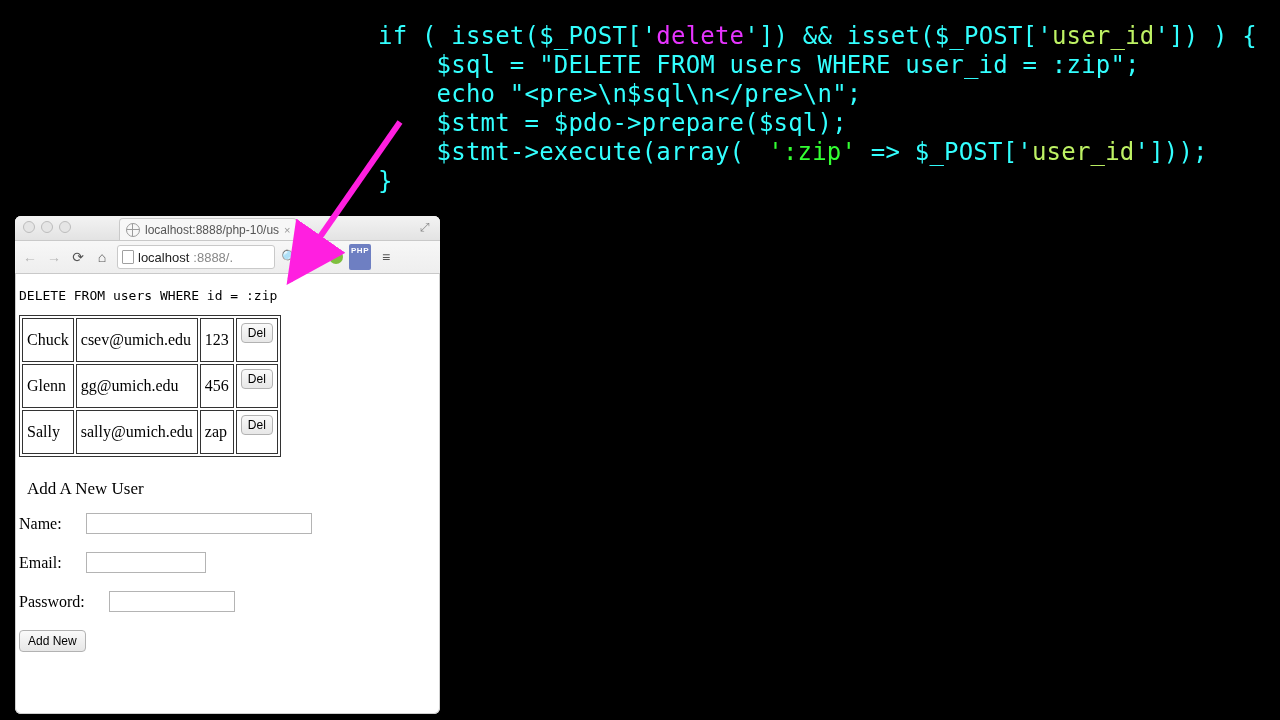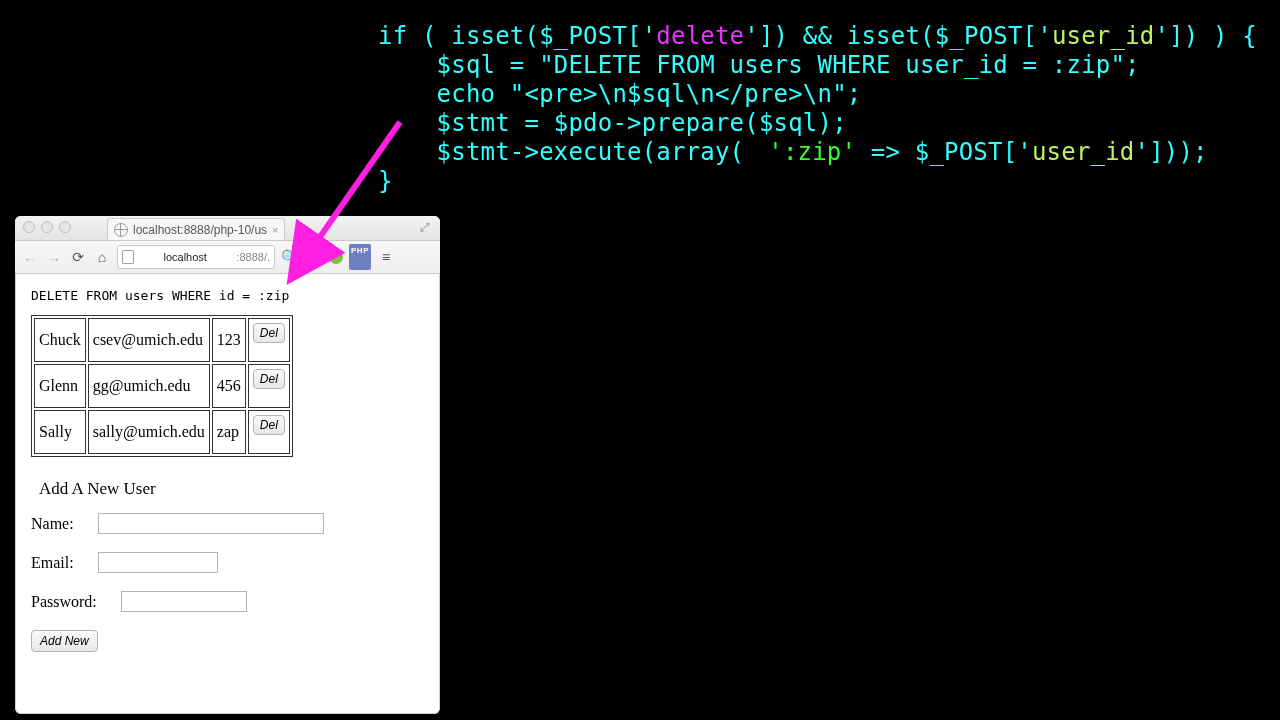--- a/index.html
+++ b/index.html
@@ -62,21 +62,21 @@
   .expand-icon {
     position: absolute;
     right: 8px; top: 5px;
     width: 12px; height: 12px;
     color: #8a8a8a;
     font-size: 12px;
     line-height: 12px;
   }
   .tabstrip {
     position: absolute;
-    left: 92px; top: 2px;
+    left: 104px; top: 2px;
     height: 22px;
     width: 178px;
     background: #f7f7f7;
     border: 1px solid #c9c9c9;
     border-bottom: none;
     border-top-left-radius: 4px;
     border-top-right-radius: 4px;
     display: flex;
     align-items: center;
     gap: 5px;
@@ -128,24 +128,23 @@
   .addrbar {
     flex: 0 0 148px;
     height: 22px;
     background: #fff;
     border: 1px solid #c9c9c9;
     border-radius: 3px;
     display: flex;
     align-items: center;
     padding: 0 4px;
     gap: 4px;
-    font-size: 11px;
+    font-size: 13px;
     white-space: nowrap;
     overflow: hidden;
-    justify-content: space-between;
   }
   .addrbar .doc-ico {
     width: 10px; height: 12px;
     border: 1px solid #a0a0a0;
     border-radius: 1px;
   }
   .addrbar .host { color: #222; }
   .addrbar .port { color: #888; }
   .greendot {
     width: 14px; height: 14px; border-radius: 50%;
@@ -158,21 +157,21 @@
     font-size: 8px;
     font-weight: bold;
     text-align: center;
     line-height: 14px;
     border-radius: 2px;
     letter-spacing: .5px;
   }
 
   
   .page {
-    padding: 8px 16px;
+    padding: 8px 4px;
     font-family: Georgia, "Times New Roman", serif;
     color: #000;
   }
   .sql-echo {
     font-family: "Menlo", "Consolas", monospace;
     font-size: 13px;
     margin: 6px 0 12px 0;
     white-space: pre;
   }
   table.users {
@@ -191,21 +190,20 @@
     vertical-align: top;
   }
   .del-btn, .add-btn {
     font-family: Arial, sans-serif;
     font-size: 12px;
     padding: 2px 6px;
     background: linear-gradient(#fafafa,#e7e7e7);
     border: 1px solid #b2b2b2;
     border-radius: 4px;
     cursor: pointer;
-    font-style: italic;
   }
   .add-btn { padding: 3px 8px; }
 
   .section-head {
     margin: 22px 0 14px 8px;
     font-size: 17px;
   }
   .form-row {
     margin: 0 0 18px 0;
     font-size: 16px;

